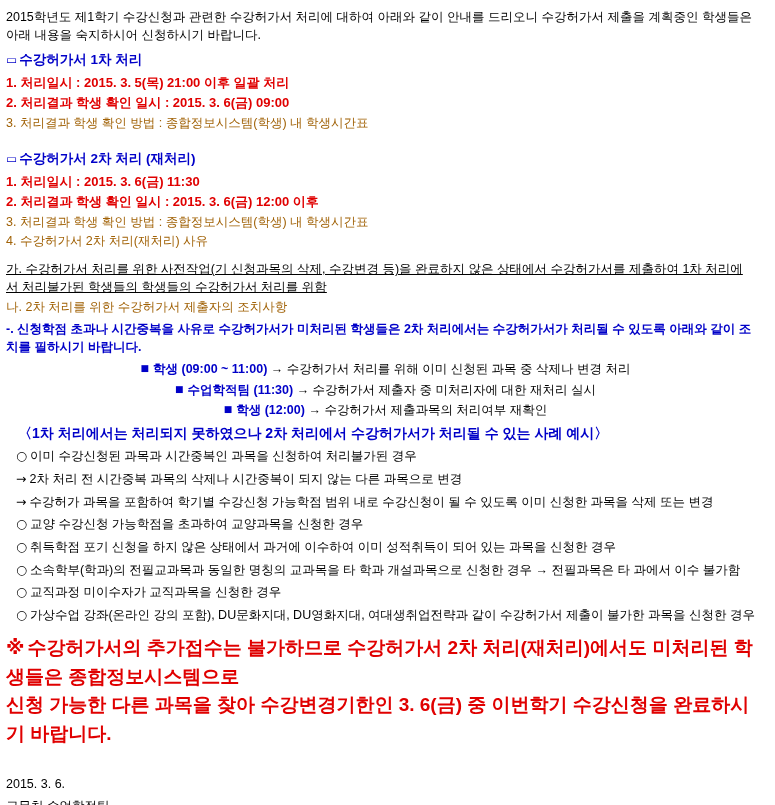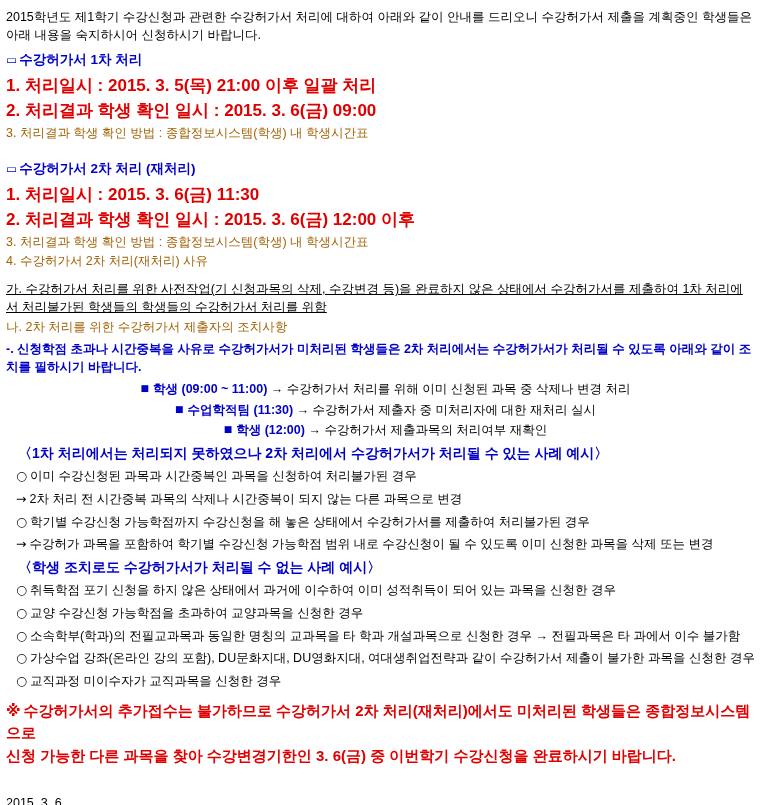--- a/index.html
+++ b/index.html
@@ -34,21 +34,21 @@
     margin: 0 0 6px 0;
   }
   .hdr .mark {
     font-family: "DejaVu Sans", sans-serif;
     font-size: 12px;
     margin-right: 2px;
   }
   .red-bold {
     color: #e00000;
     font-weight: bold;
-    font-size: 17px;
+    font-size: 13px;
     margin: 0 0 4px 0;
   }
   .plain {
     color: #a16207;
     margin: 0 0 4px 0;
   }
   .reason-a {
     text-decoration: underline;
     line-height: 1.45;
     margin: 0 0 4px 0;
@@ -93,21 +93,21 @@
     font-family: "DejaVu Sans", sans-serif;
     margin-right: 3px;
   }
   .arrow {
     font-family: "DejaVu Sans", sans-serif;
     margin-right: 3px;
   }
   .notice {
     color: #e00000;
     font-weight: bold;
-    font-size: 15px;
+    font-size: 19px;
     line-height: 1.5;
     margin: 10px 0 0 0;
   }
   .notice .star {
     font-family: "DejaVu Sans", sans-serif;
     margin-right: 3px;
   }
   .footer {
     text-align: left;
     margin-top: 26px;
@@ -164,42 +164,38 @@
 
   <div class="case-title">〈1차 처리에서는 처리되지 못하였으나 2차 처리에서 수강허가서가 처리될 수 있는 사례 예시〉</div>
 
   <div class="case-item">
     <span class="circ">○</span><span>이미 수강신청된 과목과 시간중복인 과목을 신청하여 처리불가된 경우</span>
   </div>
   <div class="case-item">
     <span class="arrow">→</span><span>2차 처리 전 시간중복 과목의 삭제나 시간중복이 되지 않는 다른 과목으로 변경</span>
   </div>
   <div class="case-item">
-    <span class="circ">○</span><span>학기별 수강신청 가능학점까지 수강신청을 해 놓은 상태에서 수강허가서를 제출하여 처리불가된 경우</span>
-  </div>
-  <div class="case-item">
     <span class="arrow">→</span><span>수강허가 과목을 포함하여 학기별 수강신청 가능학점 범위 내로 수강신청이 될 수 있도록 이미 신청한 과목을 삭제 또는 변경</span>
   </div>
 
-  <div class="case-title">〈학생 조치로도 수강허가서가 처리될 수 없는 사례 예시〉</div>
-
+
+  <div class="case-item">
+    <span class="circ">○</span><span>교양 수강신청 가능학점을 초과하여 교양과목을 신청한 경우</span>
+  </div>
   <div class="case-item">
     <span class="circ">○</span><span>취득학점 포기 신청을 하지 않은 상태에서 과거에 이수하여 이미 성적취득이 되어 있는 과목을 신청한 경우</span>
   </div>
   <div class="case-item">
-    <span class="circ">○</span><span>교양 수강신청 가능학점을 초과하여 교양과목을 신청한 경우</span>
-  </div>
-  <div class="case-item">
     <span class="circ">○</span><span>소속학부(학과)의 전필교과목과 동일한 명칭의 교과목을 타 학과 개설과목으로 신청한 경우 → 전필과목은 타 과에서 이수 불가함</span>
   </div>
   <div class="case-item">
+    <span class="circ">○</span><span>교직과정 미이수자가 교직과목을 신청한 경우</span>
+  </div>
+  <div class="case-item">
     <span class="circ">○</span><span>가상수업 강좌(온라인 강의 포함), DU문화지대, DU영화지대, 여대생취업전략과 같이 수강허가서 제출이 불가한 과목을 신청한 경우</span>
-  </div>
-  <div class="case-item">
-    <span class="circ">○</span><span>교직과정 미이수자가 교직과목을 신청한 경우</span>
   </div>
 
   <div class="notice">
     <div>
       <span class="star">※</span><span>수강허가서의 추가접수는 불가하므로 수강허가서 2차 처리(재처리)에서도 미처리된 학생들은 종합정보시스템으로</span>
     </div>
     <div>신청 가능한 다른 과목을 찾아 수강변경기한인 3. 6(금) 중 이번학기 수강신청을 완료하시기 바랍니다.</div>
   </div>
 
   <div class="footer">

